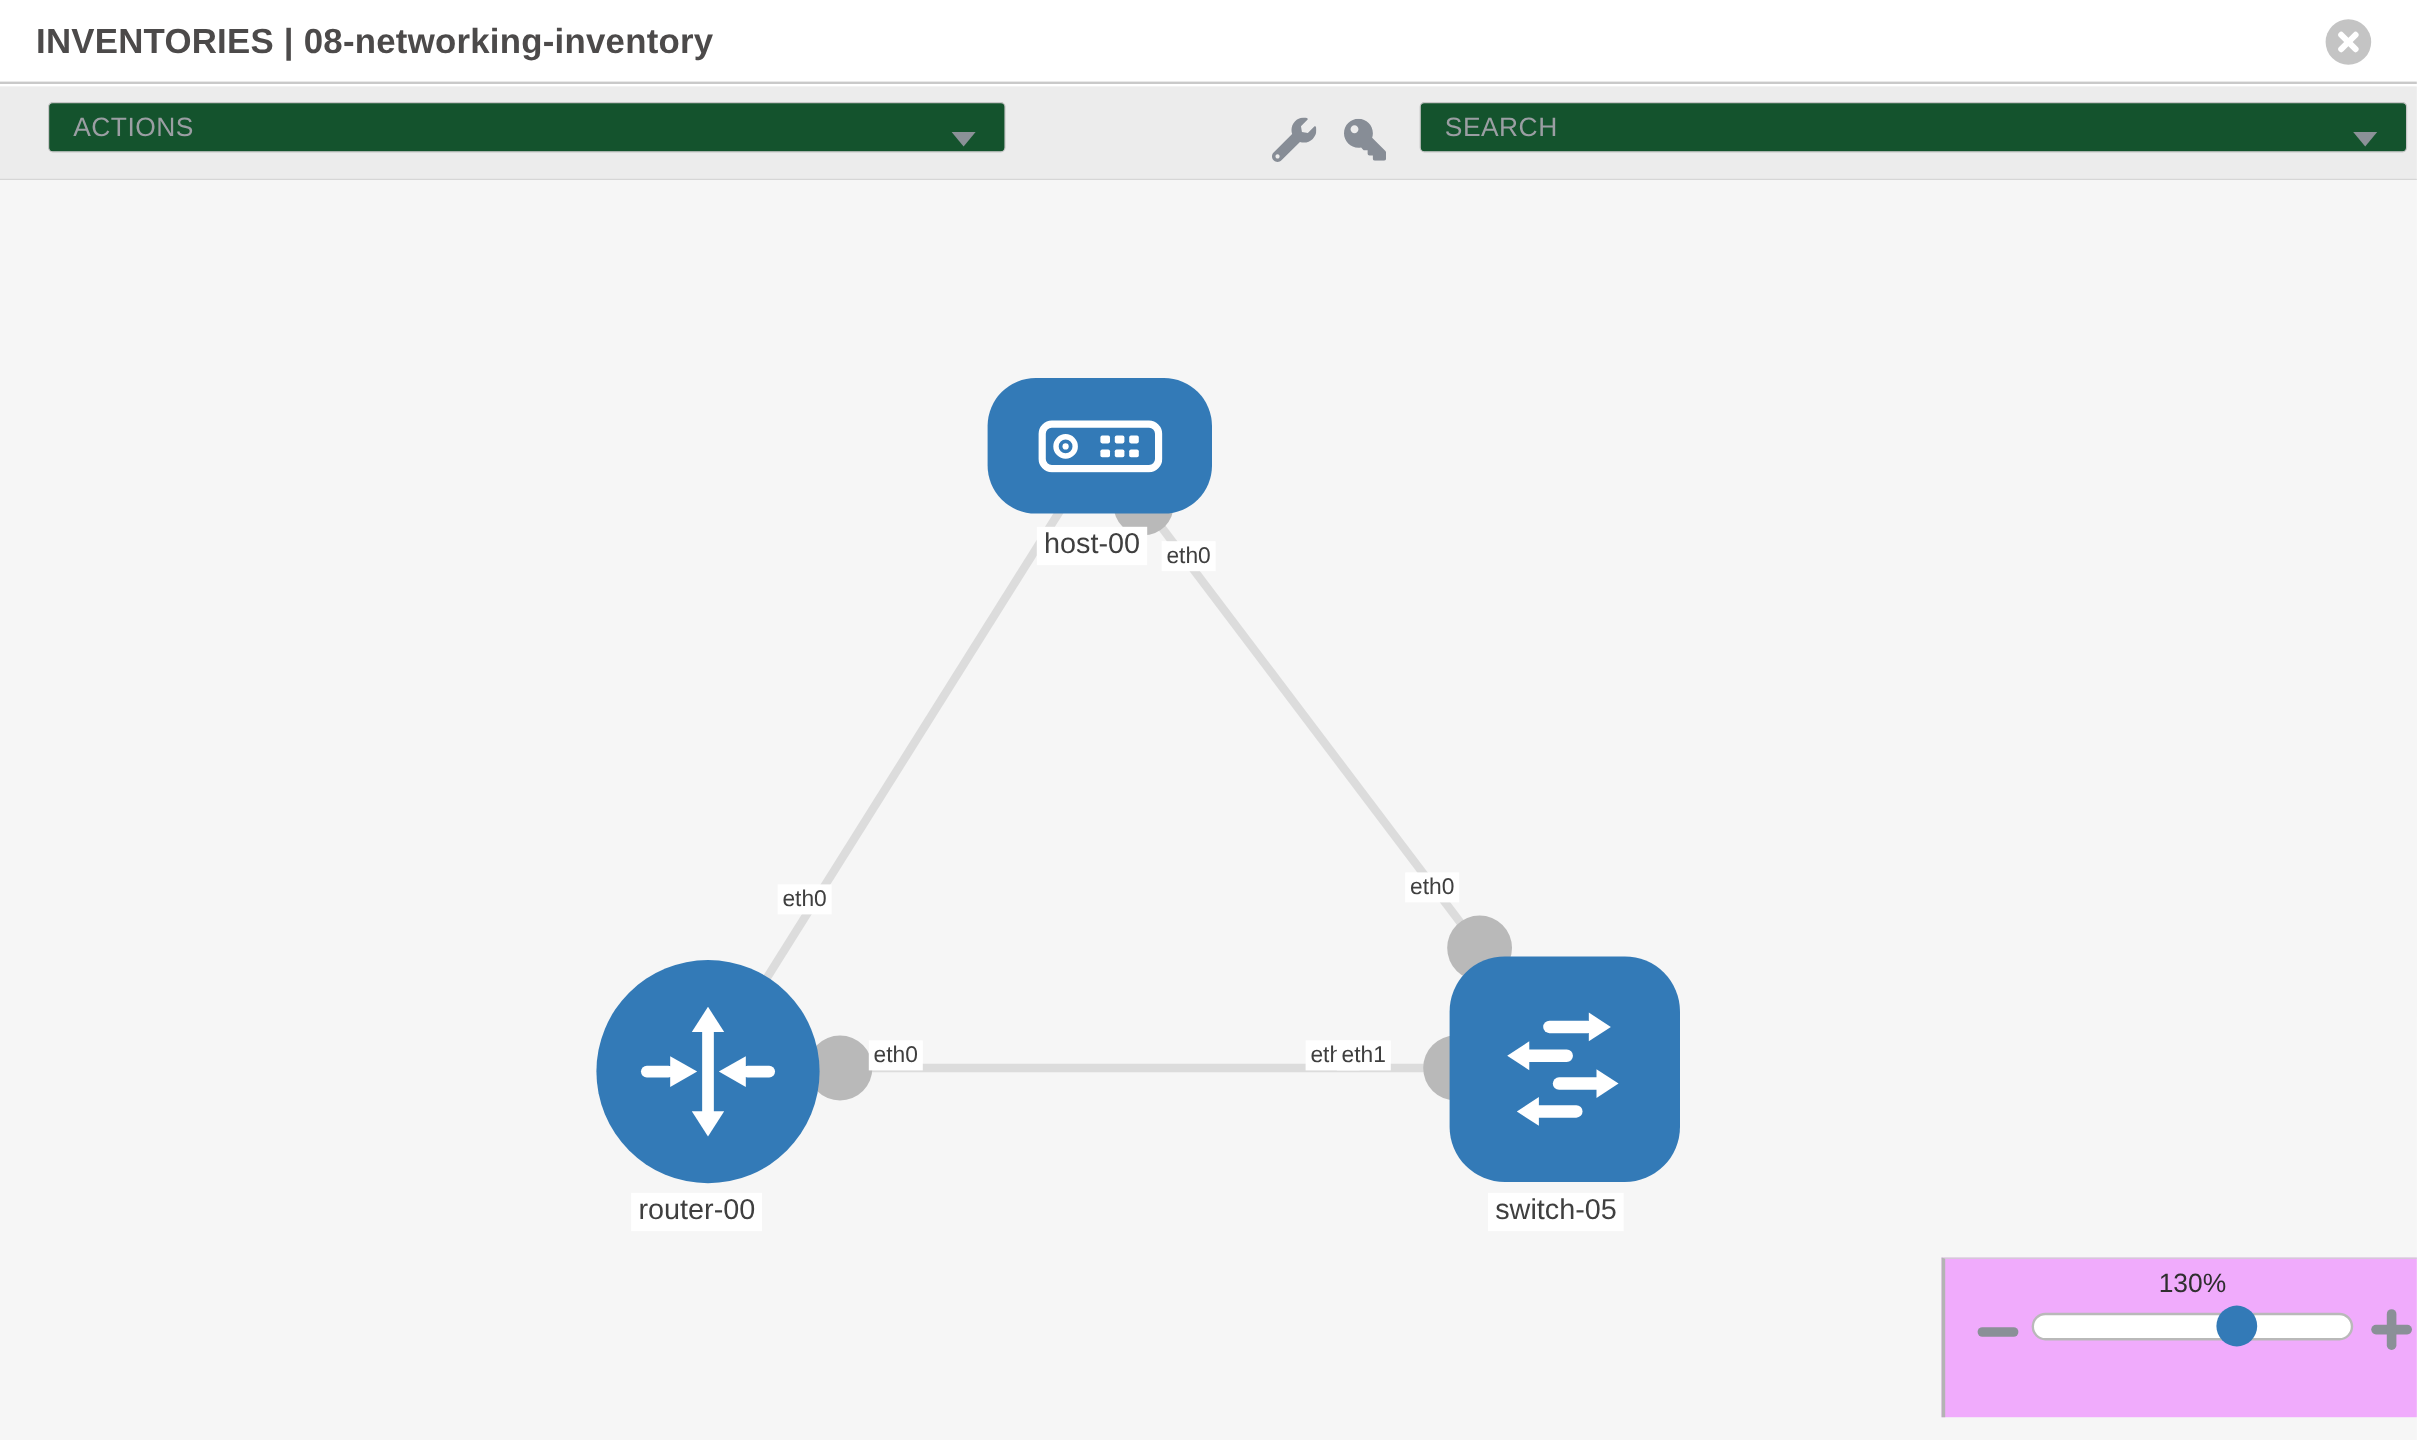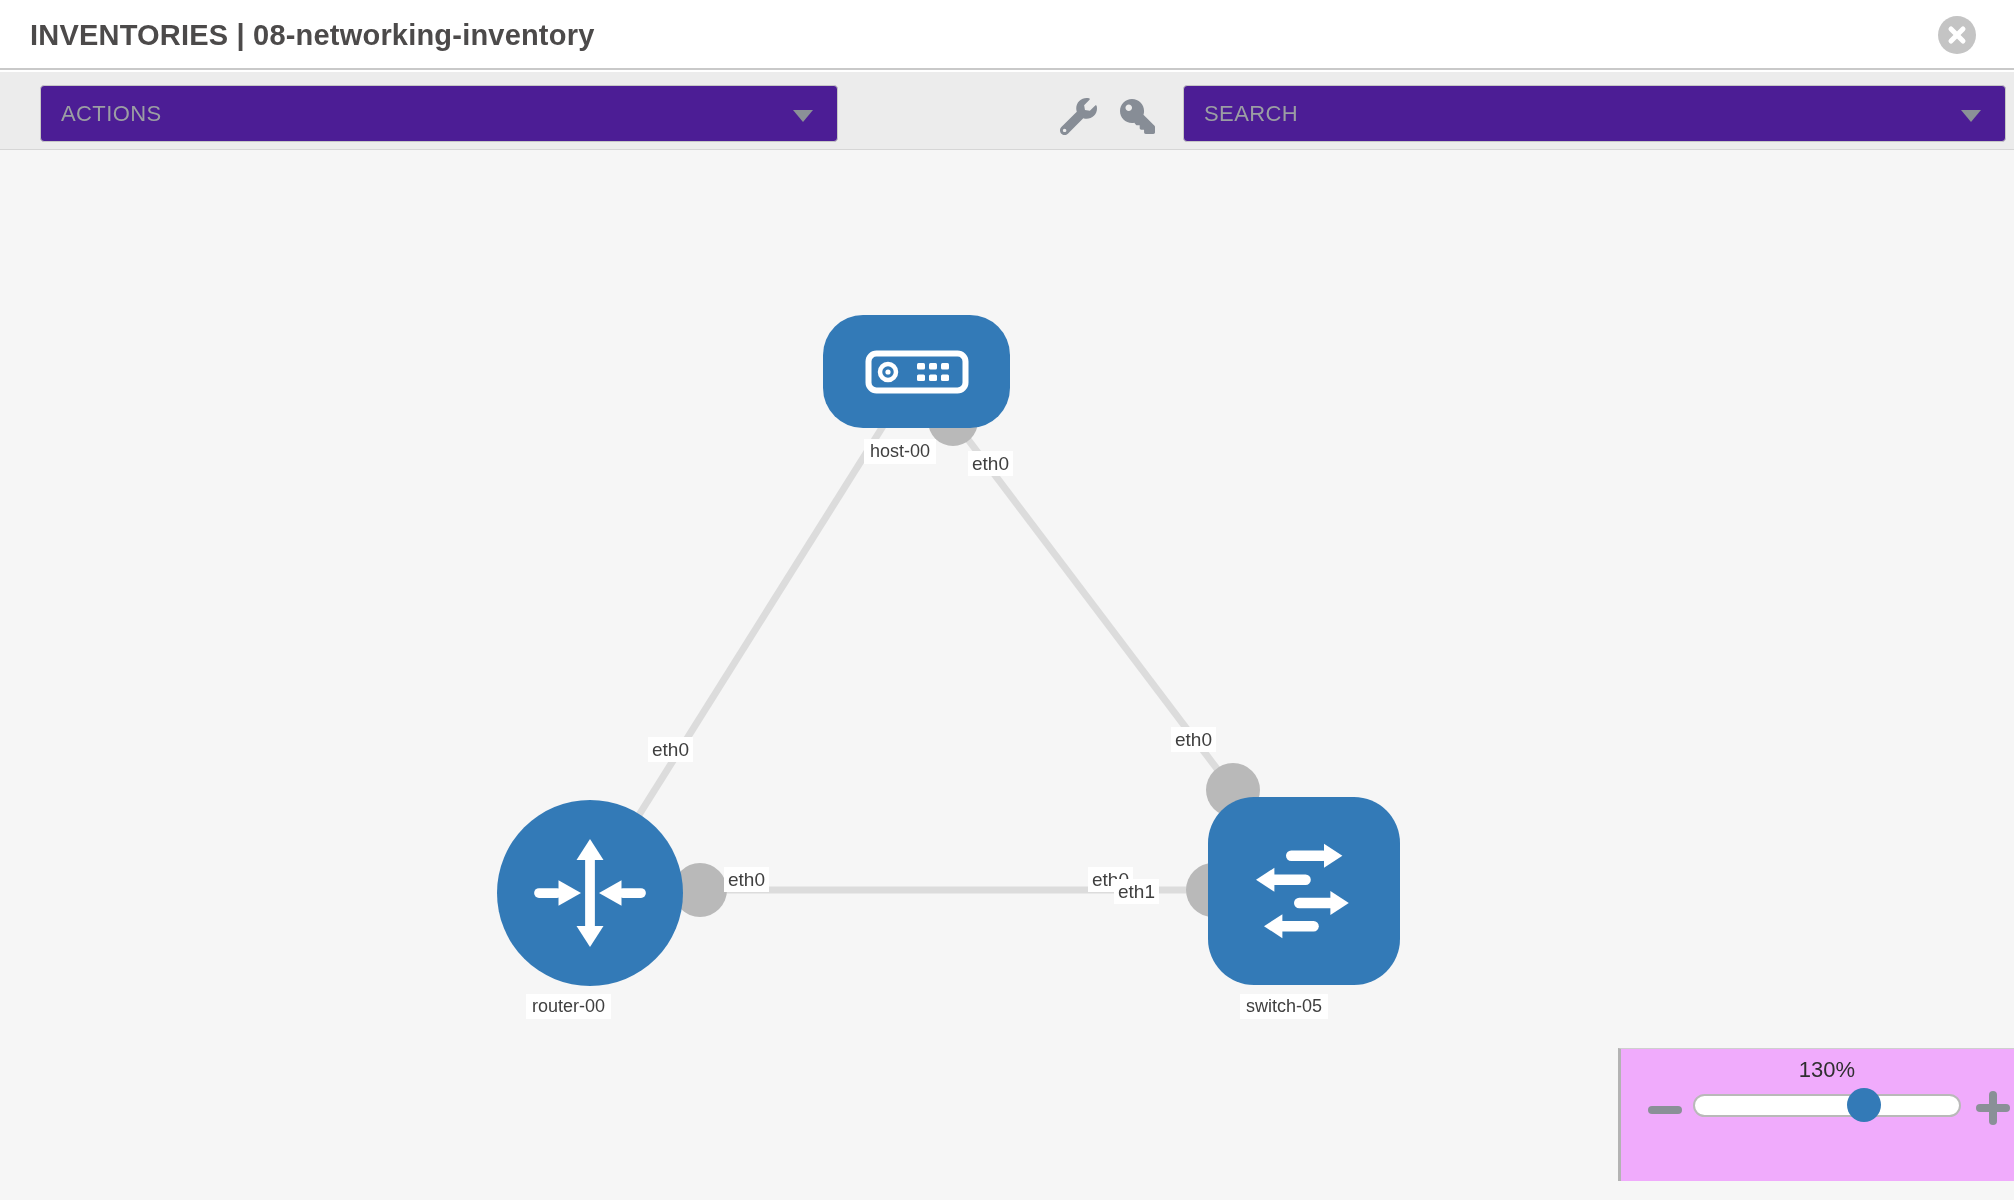--- a/index.html
+++ b/index.html
@@ -11,21 +11,21 @@
     background:#ffffff; border-bottom:2px solid #c9c9c9; }
   .header-title { position:absolute; left:30px; top:19px; font-size:29px;
     font-weight:bold; color:#4c4a4a; letter-spacing:0.2px; }
   .close-btn { position:absolute; left:1938px; top:16px; width:38px; height:38px;
     border-radius:50%; background:#c4c4c4; border:none; cursor:pointer;
     display:flex; align-items:center; justify-content:center; }
 
   
   .toolbar { position:absolute; left:0; top:72px; width:2014px; height:78px;
     background:#ececec; border-bottom:1px solid #d6d6d6; }
-  .dropdown { position:absolute; top:13px; height:57px; background:#4c1d95;
+  .dropdown { position:absolute; top:13px; height:42px; background:#14532d;
     border:1px solid #c6c6c6; border-radius:4px; display:flex; align-items:center;
     padding:0 20px; cursor:pointer; }
   .dropdown-actions { left:40px; width:798px; }
   .dropdown-search { left:1183px; width:823px; }
   .dropdown-label { font-size:22px; color:#9b9ea3; letter-spacing:0.4px; }
   .chevron { position:absolute; right:24px; top:24px; width:0; height:0;
     border-left:10px solid transparent; border-right:10px solid transparent;
     border-top:12px solid #8b9197; }
   .tool-btn { position:absolute; top:94px; width:44px; height:44px; background:none;
     border:none; cursor:pointer; display:flex; align-items:center; justify-content:center; }
@@ -38,21 +38,21 @@
   .links-svg { position:absolute; left:0; top:0; }
 
   .node { position:absolute; background:#337ab7; display:flex;
     align-items:center; justify-content:center; cursor:pointer; }
   .node-host   { left:823px;  top:165px; width:187px; height:113px; border-radius:40px; }
   .node-router { left:497px;  top:650px; width:186px; height:186px; border-radius:50%; }
   .node-switch { left:1208px; top:647px; width:192px; height:188px; border-radius:46px; }
 
   .diagram-label { position:absolute; background:#ffffff; color:#3f3f3f;
     white-space:nowrap; line-height:1.12; }
-  .node-label { font-size:18px; padding:2px 6px 3px 6px; }
+  .node-label { font-size:24px; padding:2px 6px 3px 6px; }
   .if-label   { font-size:19px; padding:2px 4px; }
 
   
   .zoom-panel { position:absolute; left:1618px; top:1048px; width:396px; height:133px;
     background:#f0abfc; border-left:3px solid #b3b3b3; border-top:1px solid #cfcfcf; }
   .zoom-level { position:absolute; left:72px; top:8px; width:268px; text-align:center;
     font-size:22px; color:#2f2f2f; }
   .zoom-minus { position:absolute; left:26px; top:49px; width:36px; height:24px;
     background:none; border:none; cursor:pointer; }
   .zoom-minus::after { content:""; position:absolute; left:1px; top:8px; width:34px;
@@ -165,21 +165,21 @@
   <span class="diagram-label node-label" style="left:864px; top:289px;">host-00</span>
   <span class="diagram-label node-label" style="left:526px; top:844px;">router-00</span>
   <span class="diagram-label node-label" style="left:1240px; top:844px;">switch-05</span>
 
   <span class="diagram-label if-label" style="left:820px; top:302px; z-index:-1;">eth0</span>
   <span class="diagram-label if-label" style="left:968px; top:301px;">eth0</span>
   <span class="diagram-label if-label" style="left:648px; top:587px;">eth0</span>
   <span class="diagram-label if-label" style="left:1171px; top:577px;">eth0</span>
   <span class="diagram-label if-label" style="left:724px; top:717px;">eth0</span>
   <span class="diagram-label if-label" style="left:1088px; top:717px;">eth0</span>
-  <span class="diagram-label if-label" style="left:1114px; top:717px;margin-top:12px;">eth1</span>
+  <span class="diagram-label if-label" style="left:1114px; top:717px;">eth1</span>
 </div>
 
 <div class="zoom-panel">
   <div class="zoom-level">130%</div>
   <button class="zoom-minus"></button>
   <div class="zoom-track">
     <div class="zoom-thumb" style="left: calc(64% - 17px);"></div>
   </div>
   <button class="zoom-plus"></button>
 </div>

